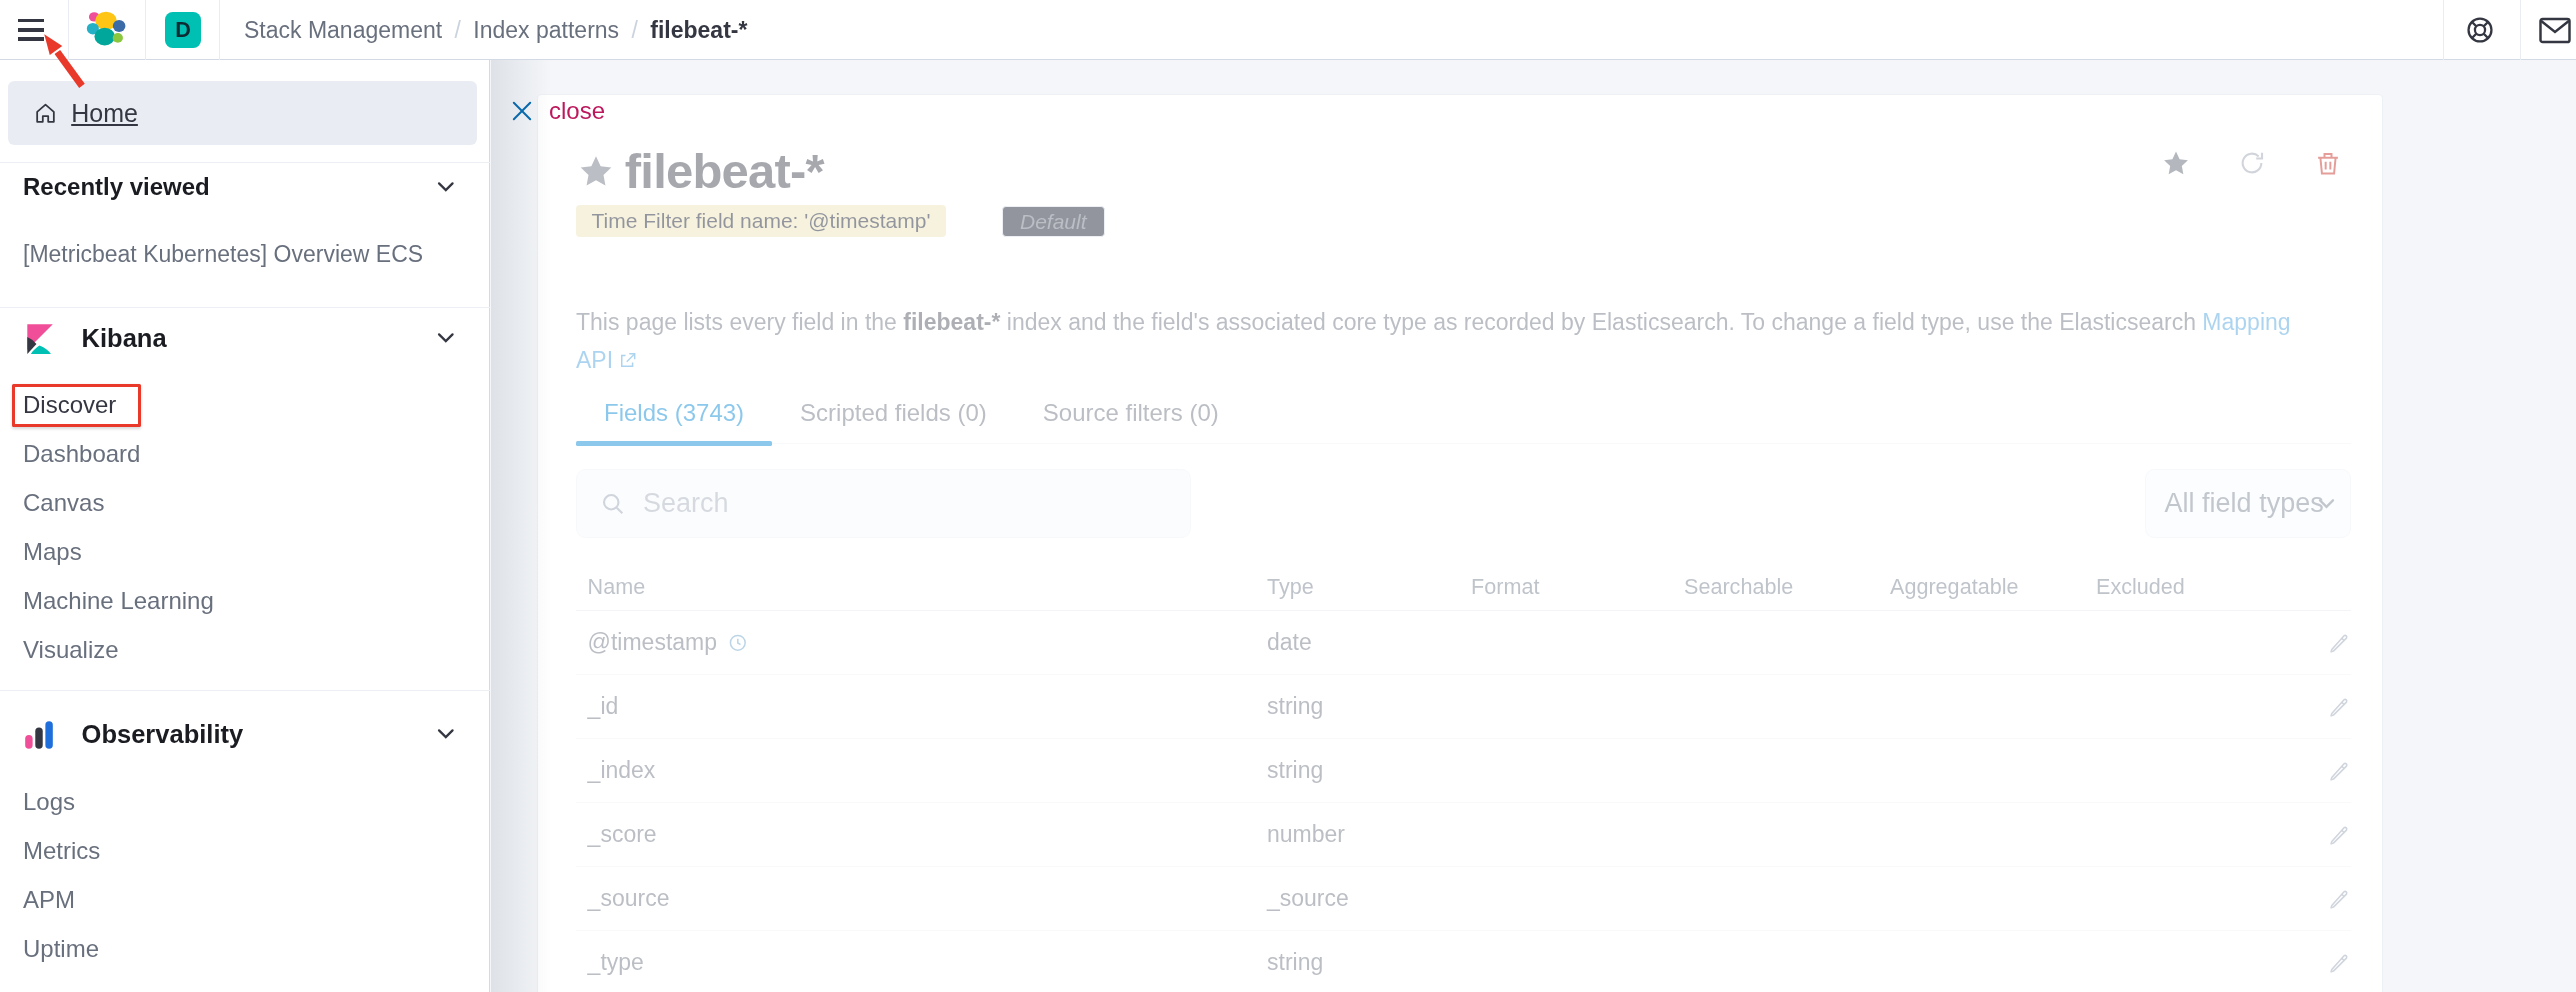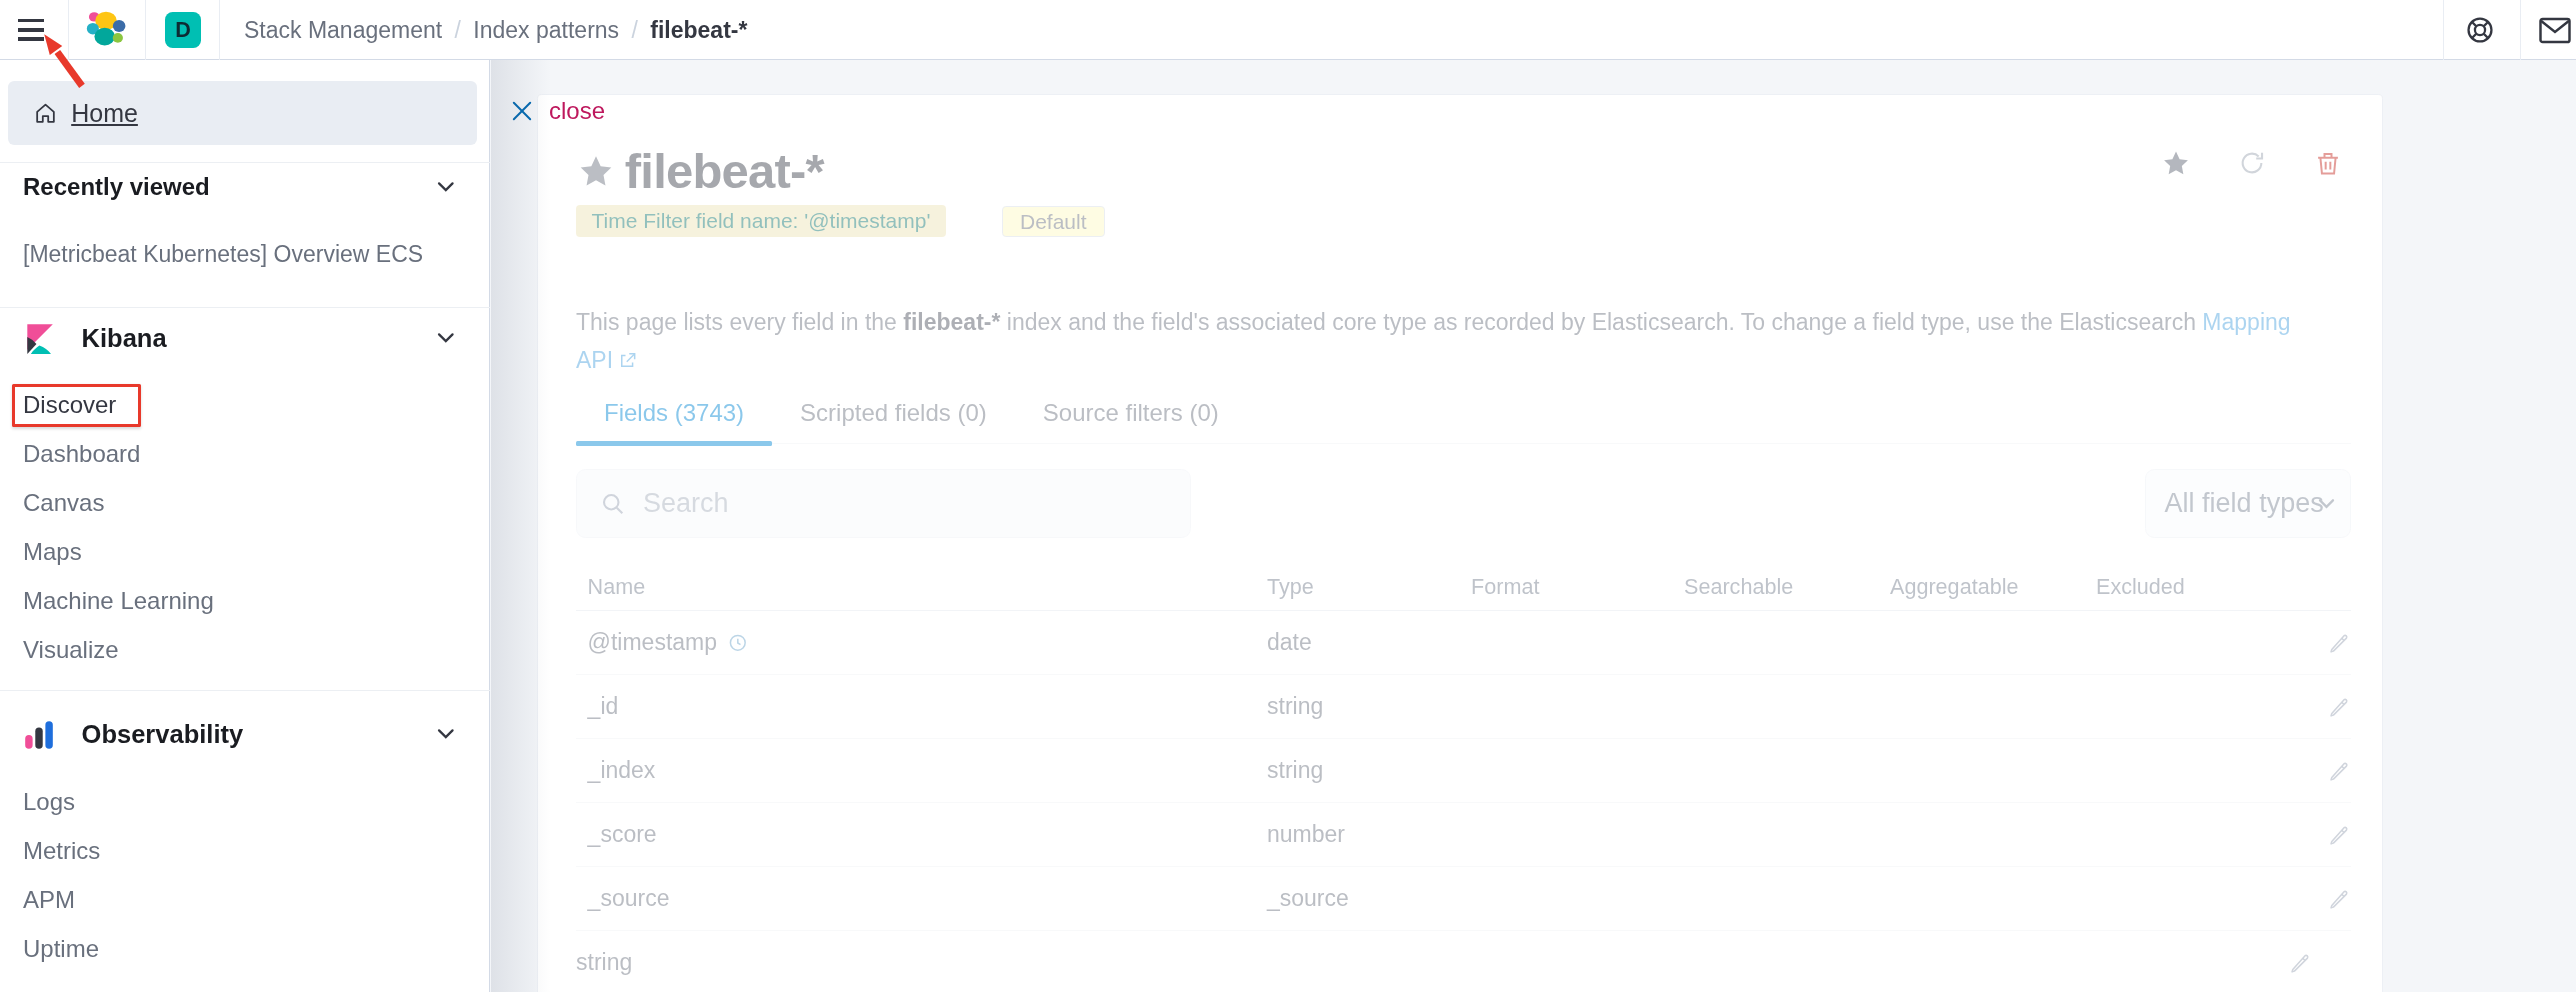--- a/index.html
+++ b/index.html
@@ -48,22 +48,22 @@
   .faded { position:absolute; left:0; top:0; width:100%; height:100%; opacity:0.45; }
 
   .title-row { position:absolute; left:40px; top:48px; display:flex; align-items:center; }
   .title-row .tstar { color:#69707D; margin-right:10.8px; }
   .page-title { font-size:49px; font-weight:600; color:#3c414c; letter-spacing:-0.8px; }
 
   .header-actions { position:absolute; top:54px; left:1624px; display:flex; gap:48px; }
   .icon-btn { background:none; border:none; cursor:pointer; padding:0; }
 
   .badge-row { position:absolute; left:38px; top:110px; display:flex; align-items:center; gap:56px; }
-  .warning-badge { background:#EDE3B5; color:#0f766e; font-size:21px; line-height:32px; padding:0 15.5px; border-radius:3.9px; }
-  .hollow-badge { border:1.5px solid #D6DCE5; color:#69707D; font-size:21px; line-height:29px; padding:0 17px; border-radius:3.9px; background:#fef9c3; }
+  .warning-badge { background:#EDE3B5; color:#0f172a; font-size:21px; line-height:32px; padding:0 15.5px; border-radius:3.9px; }
+  .hollow-badge { border:1.5px solid #D6DCE5; color:#69707D; font-size:21px; line-height:29px; padding:0 17px; border-radius:3.9px; background:#0f172a;font-style:italic; }
 
   .description { position:absolute; left:38px; top:165px; width:1716px; font-size:23px; line-height:38px; color:#69707D;margin-top:43px; }
   .description b { color:#4b505c; }
   .maplink { color:#49A2DE; cursor:pointer; }
   .ext-icon { display:inline-block; vertical-align:-1.5px; margin-left:4.6px; color:#49A2DE; }
 
   .tabs-row { position:absolute; left:38px; top:288px; width:1775px; height:61px; border-bottom:1.5px solid #F0F2F6; display:flex; }
   .tab { height:61px; line-height:59px; padding:0 28px; font-size:24px; color:#69707D; cursor:pointer; position:relative; }
   .tab.active { color:#0086D4; }
   .tab.active::after { content:""; position:absolute; left:0; right:0; bottom:-1.5px; height:4.6px; background:#0086D4; border-radius:1.5px; }
@@ -304,20 +304,21 @@
             <div class="tc actions">
               <button class="icon-btn edit-btn">
                 <svg width="23" height="23" viewBox="0 0 24 24" fill="none" stroke="currentColor" stroke-width="1.6" stroke-linejoin="round">
                   <path d="M5 19.3 4.2 21.8l2.5-.8L20.3 7.4a1.8 1.8 0 0 0-2.5-2.5z"></path>
                   <path d="M15.3 7.4l2.5 2.5"></path>
                 </svg>
               </button>
             </div>
           </div>
           <div class="trow">
+            <div class="tc name">_type</div>
             <div class="tc">string</div>
             <div class="tc"></div>
             <div class="tc"><span class="dot"></span></div>
             <div class="tc"><span class="dot"></span></div>
             <div class="tc"></div>
             <div class="tc actions">
               <button class="icon-btn edit-btn">
                 <svg width="23" height="23" viewBox="0 0 24 24" fill="none" stroke="currentColor" stroke-width="1.6" stroke-linejoin="round">
                   <path d="M5 19.3 4.2 21.8l2.5-.8L20.3 7.4a1.8 1.8 0 0 0-2.5-2.5z"></path>
                   <path d="M15.3 7.4l2.5 2.5"></path>

